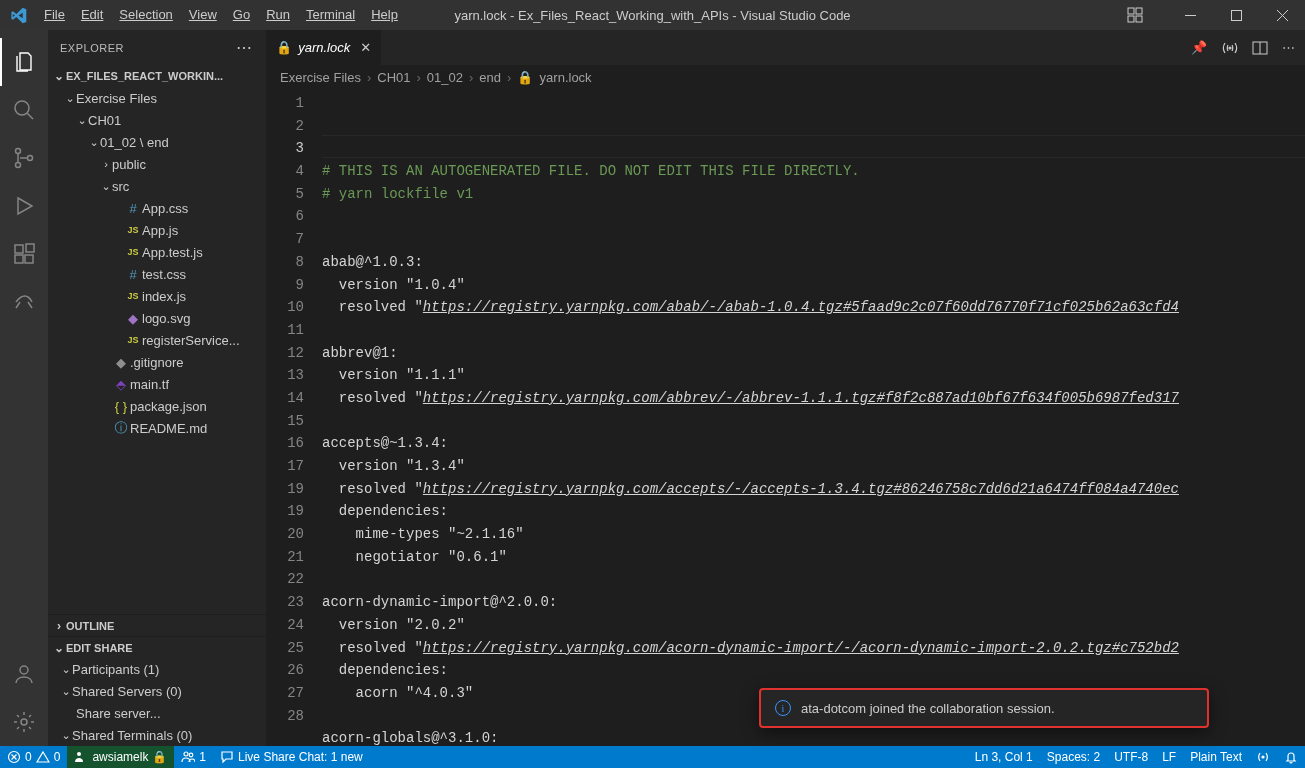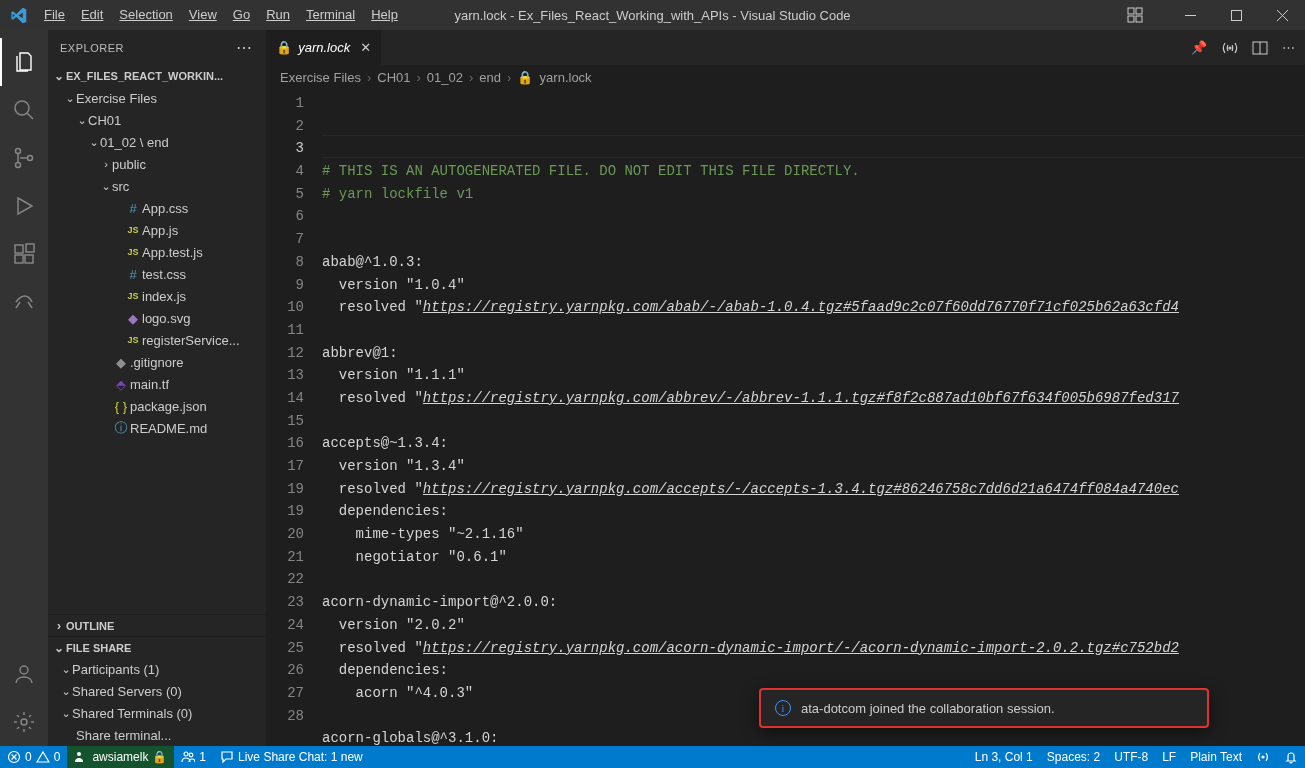--- a/index.html
+++ b/index.html
@@ -432,37 +432,37 @@
         </div>
       </div>
 
     <div class="section-hdr sub-section">
       <span class="chev">›</span>
       <span>OUTLINE</span>
     </div>
 
     <div class="section-hdr sub-section">
       <span class="chev">⌄</span>
-      <span>FILE SHARE</span>
+      <span>EDIT SHARE</span>
     </div>
     <div class="live-list">
       <div class="tree-row">
         <span class="arrow">⌄</span>
         <span class="lbl">Participants (1)</span>
       </div>
       <div class="tree-row">
         <span class="arrow">⌄</span>
         <span class="lbl">Shared Servers (0)</span>
       </div>
+      <div class="tree-row sub">
+        <span class="lbl">Share server...</span>
+      </div>
       <div class="tree-row">
         <span class="arrow">⌄</span>
         <span class="lbl">Shared Terminals (0)</span>
-      </div>
-      <div class="tree-row sub">
-        <span class="lbl">Share terminal...</span>
       </div>
     </div>
   </div>
 
   <div class="editor-area">
     <div class="tabbar">
       <div class="tab">
         <span class="lock">🔒</span>
         <span>yarn.lock</span>
         <span class="close">✕</span>

